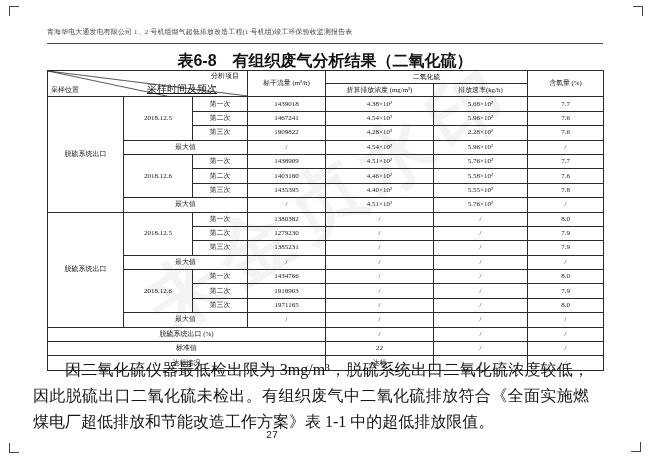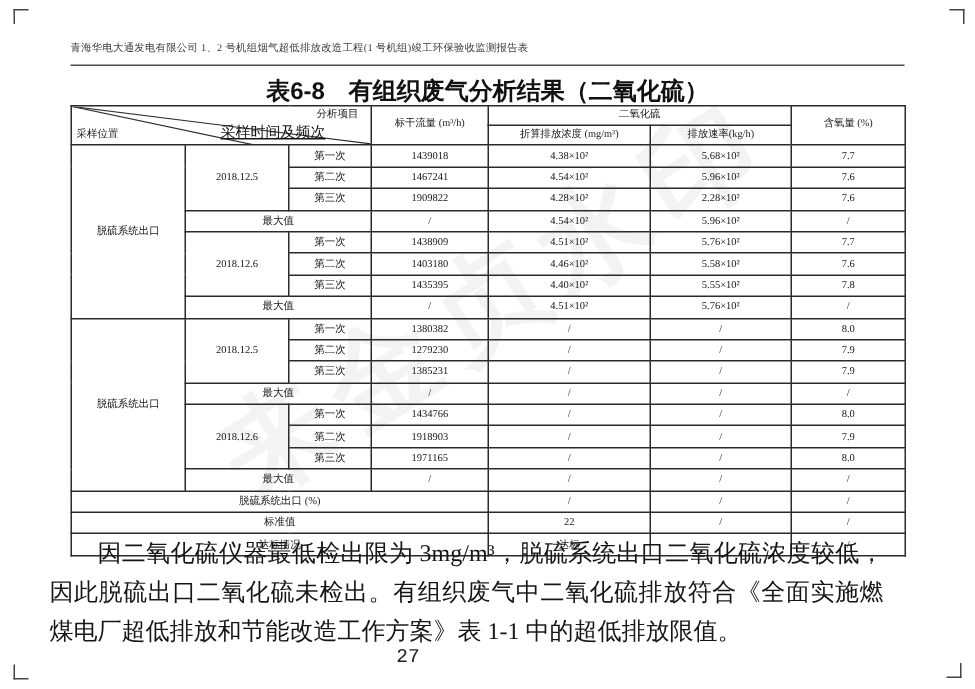--- a/index.html
+++ b/index.html
@@ -33,30 +33,30 @@
   table.report td,table.report th{
     border:0.8px solid #2b2b2b;padding:0;text-align:center;vertical-align:middle;
     height:13.4px;line-height:1;white-space:nowrap;overflow:hidden;
     font-weight:normal;
   }
   table.report thead th{height:12.2px;font-size:6.9px;}
   .diag-cell{position:relative;padding:0;}
   .diag-cell svg{position:absolute;left:0;top:0;}
   .diag-top{position:absolute;top:1.5px;right:8px;font-size:7px;}
   .diag-mid{position:absolute;bottom:2px;left:99px;font-size:10px;text-decoration:underline;}
-  .diag-bot{position:absolute;bottom:2px;left:3px;font-size:7px;font-family:Liberation Mono, monospace;}
+  .diag-bot{position:absolute;bottom:2px;left:3px;font-size:7px;}
 
   .note{
     position:absolute;left:33px;top:357px;width:556px;
     font-size:16px;line-height:1.62;text-indent:2em;color:#161616;
     text-align:justify;
   }
   .page-number{
     position:absolute;left:0;top:430px;width:544px;text-align:center;
-    font-size:13px;color:#222;font-family:Liberation Mono, monospace;
+    font-size:10px;color:#222;font-family:Liberation Mono, monospace;
   }
   .watermark{
     position:absolute;left:70px;top:150px;width:520px;
     transform:rotate(-33deg);transform-origin:center center;
     font-size:74px;letter-spacing:10px;white-space:nowrap;
     color:rgba(70,70,70,0.065);font-weight:bold;pointer-events:none;
     text-align:center;
   }
 </style>
 </head>

